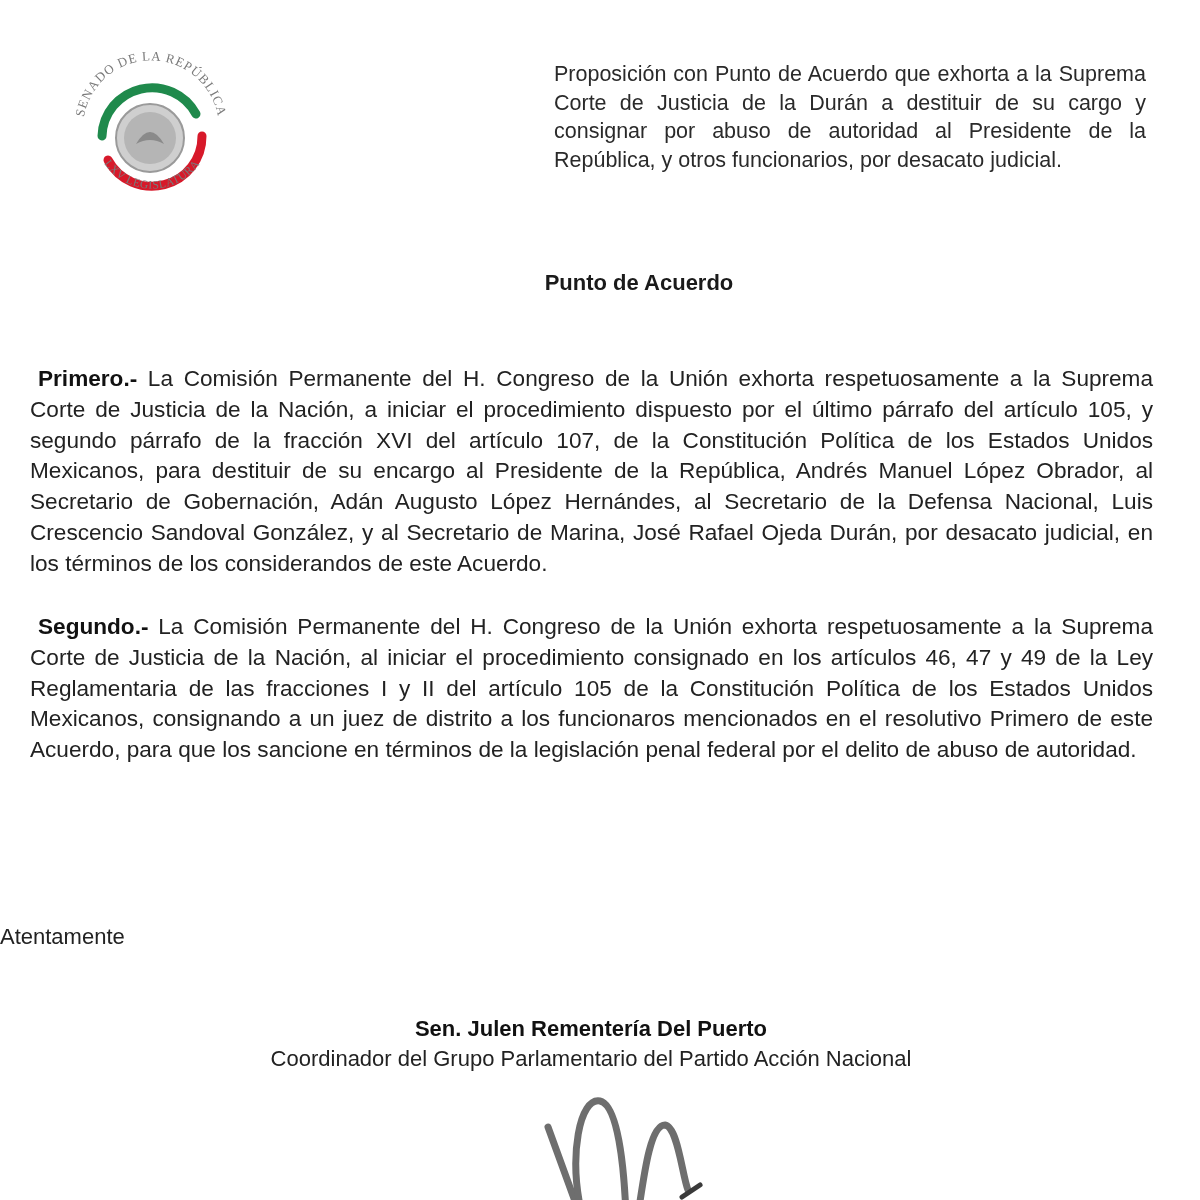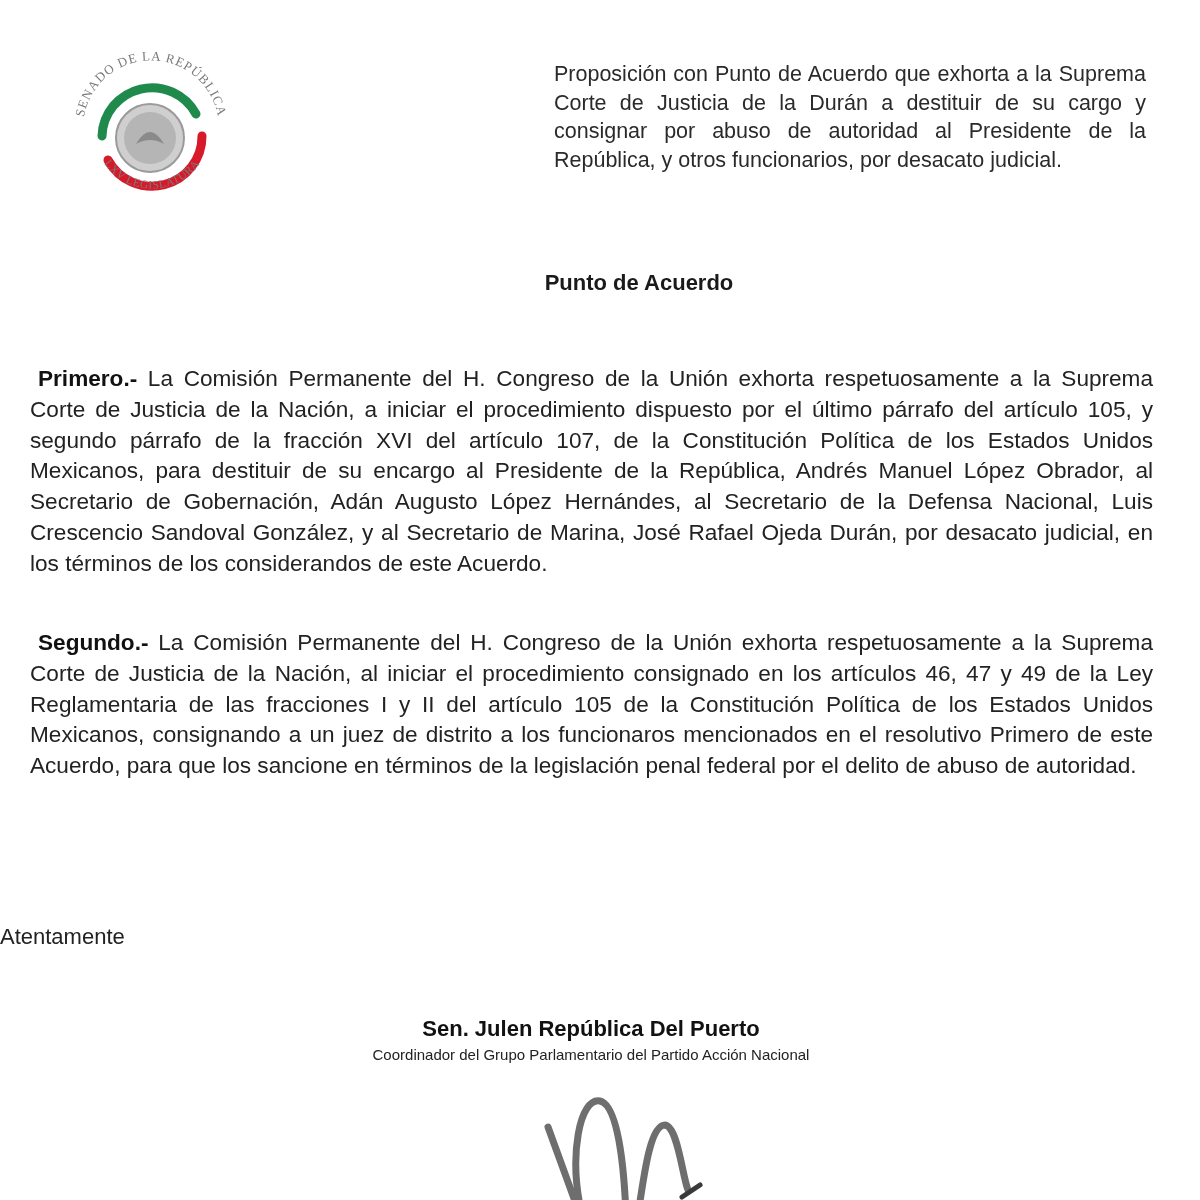--- a/index.html
+++ b/index.html
@@ -18,32 +18,32 @@
     position: absolute; left: 0; width: 1182px; top: 270px;
     text-align: center; font-weight: bold; font-size: 22px; color: #1a1a1a; padding-left: 48px;
   }
   .para {
     position: absolute; left: 30px; width: 1123px;
     font-size: 22.6px; line-height: 30.8px; text-align: justify;
     text-align-last: left; color: #222;
   }
   .para b { font-weight: bold; color: #111; margin-left: 8px; }
   #p1 { top: 364px; }
-  #p2 { top: 628px; }
+  #p2 { top: 612px; }
   .closing {
     position: absolute; left: 0; width: 1182px; top: 924px;
     font-size: 22px; color: #222;
   }
   .signer-name {
     position: absolute; left: 0; width: 1182px; top: 1016px;
     text-align: center; font-weight: bold; font-size: 22px; color: #111;
   }
   .signer-title {
     position: absolute; left: 0; width: 1182px; top: 1046px;
-    text-align: center; font-size: 15px; color: #222;
+    text-align: center; font-size: 22px; color: #222;
   }
   .signature { position: absolute; left: 520px; top: 1085px; width: 200px; height: 115px; }
 </style>
 </head>
 <body>
 
 <svg class="logo" viewBox="0 0 176 176">
   <defs>
     <path id="arcTop" d="M 22 100 A 68 68 0 1 1 156 100"></path>
     <path id="arcBot" d="M 40 120 A 58 58 0 0 0 140 120"></path>
@@ -64,21 +64,21 @@
 <div class="summary">Proposición con Punto de Acuerdo que exhorta a la Suprema Corte de Justicia de la Durán a destituir de su cargo y consignar por abuso de autoridad al Presidente de la República, y otros funcionarios, por desacato judicial.</div>
 
 <div class="section-title">Punto de Acuerdo</div>
 
 <div class="para" id="p1"><b>Primero.-</b><span> La Comisión Permanente del H. Congreso de la Unión exhorta respetuosamente a la Suprema Corte de Justicia de la Nación, a iniciar el procedimiento dispuesto por el último párrafo del artículo 105, y segundo párrafo de la fracción XVI del artículo 107, de la Constitución Política de los Estados Unidos Mexicanos, para destituir de su encargo al Presidente de la República, Andrés Manuel López Obrador, al Secretario de Gobernación, Adán Augusto López Hernándes, al Secretario de la Defensa Nacional, Luis Crescencio Sandoval González, y al Secretario de Marina, José Rafael Ojeda Durán, por desacato judicial, en los términos de los considerandos de este Acuerdo.</span></div>
 
 <div class="para" id="p2"><b>Segundo.-</b><span> La Comisión Permanente del H. Congreso de la Unión exhorta respetuosamente a la Suprema Corte de Justicia de la Nación, al iniciar el procedimiento consignado en los artículos 46, 47 y 49 de la Ley Reglamentaria de las fracciones I y II del artículo 105 de la Constitución Política de los Estados Unidos Mexicanos, consignando a un juez de distrito a los funcionaros mencionados en el resolutivo Primero de este Acuerdo, para que los sancione en términos de la legislación penal federal por el delito de abuso de autoridad.</span></div>
 
 <div class="closing">Atentamente</div>
 
-<div class="signer-name">Sen. Julen República Del Puerto</div>
+<div class="signer-name">Sen. Julen Rementería Del Puerto</div>
 <div class="signer-title">Coordinador del Grupo Parlamentario del Partido Acción Nacional</div>
 
 <svg class="signature" viewBox="0 0 200 115">
   <path d="M 28 42 L 60 130" fill="none" stroke="#6e6e6e" stroke-width="7" stroke-linecap="round"></path>
   <path d="M 62 130 C 48 70 60 12 80 16 C 98 20 104 80 106 130" fill="none" stroke="#6e6e6e" stroke-width="7" stroke-linecap="round"></path>
   <path d="M 118 130 C 124 90 130 40 145 40 C 158 42 162 90 168 105" fill="none" stroke="#6e6e6e" stroke-width="7" stroke-linecap="round"></path>
   <path d="M 162 112 L 180 100" fill="none" stroke="#3a3a3a" stroke-width="5" stroke-linecap="round"></path>
 </svg>
 
 </body></html>

